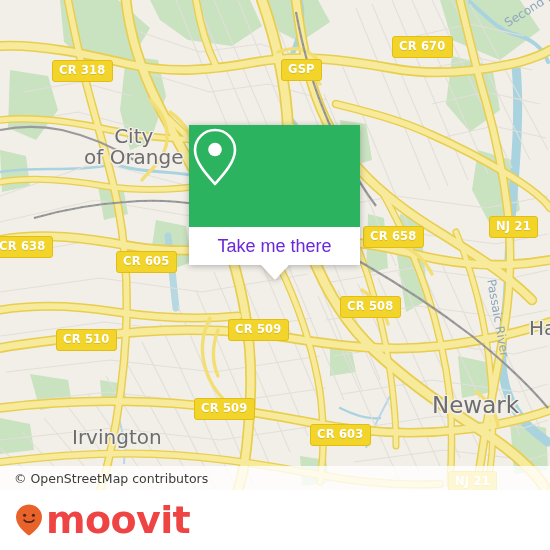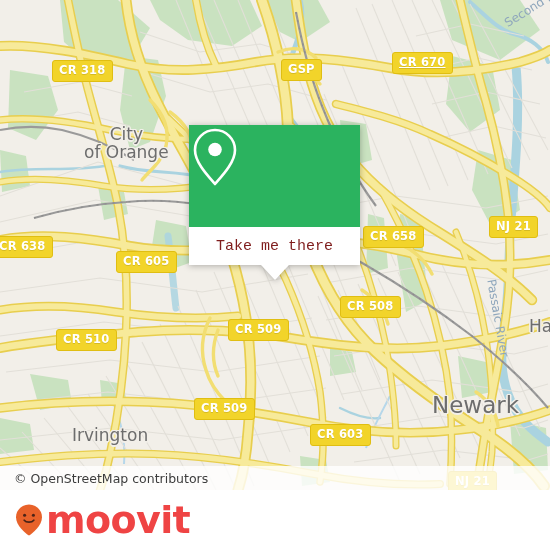--- a/index.html
+++ b/index.html
@@ -25,21 +25,21 @@
     position: absolute;
     color: #6d6d6d;
     font-family: "DejaVu Sans", sans-serif;
     font-weight: 400;
     white-space: nowrap;
     text-shadow:
       1.5px 0 #F2EFE9, -1.5px 0 #F2EFE9, 0 1.5px #F2EFE9, 0 -1.5px #F2EFE9,
       1px 1px #F2EFE9, -1px -1px #F2EFE9, 1px -1px #F2EFE9, -1px 1px #F2EFE9;
     pointer-events: none;
   }
-  .place-label.city-md { font-size: 17px; }
+  .place-label.city-md { font-size: 20px; }
   .place-label.city-lg { font-size: 23px; }
   .place-label.two-line { line-height: 1.05; text-align: center; }
 
   .water-label {
     position: absolute;
     color: #8EA6BC;
     font-family: "DejaVu Sans", sans-serif;
     font-size: 12px;
     white-space: nowrap;
     pointer-events: none;
@@ -74,23 +74,23 @@
     width: 100%; height: 102px;
     background: #2BB35F;
     display: flex; align-items: center; justify-content: center;
   }
   #popup-bottom {
     width: 100%; height: 38px;
     background: #ffffff;
     display: flex; align-items: center; justify-content: center;
   }
   #popup-bottom span {
-    color: #7f1d1d;
-    font-family: Liberation Mono, monospace;
-    font-size: 15px;
+    color: #6d28d9;
+    font-family: Liberation Sans, sans-serif;
+    font-size: 18px;
   }
   #popup-tail {
     position: absolute;
     left: 50%; top: 140px;
     transform: translateX(-50%);
     width: 0; height: 0;
     border-left: 14px solid transparent;
     border-right: 14px solid transparent;
     border-top: 15px solid #ffffff;
   }
@@ -334,21 +334,21 @@
     </div>
     <div class="place-label city-md" style="left:72px; top:425px;">Irvington</div>
     <div class="place-label city-lg" style="left:432px; top:392px;">Newark</div>
     <div class="place-label city-md" style="left:529px; top:316px;">Ha</div>
 
     <div class="water-label" style="left:502px; top:18px; transform:rotate(-32deg); transform-origin:left top;">Second River</div>
     <div class="water-label" style="left:498px; top:278px; transform:rotate(80deg); transform-origin:left top;">Passaic River</div>
 
     <div class="shield" style="left:52px; top:60px;">CR 318</div>
     <div class="shield" style="left:281px; top:59px;">GSP</div>
-    <div class="shield" style="left:392px; top:52px;text-decoration:underline;">CR 670</div>
+    <div class="shield" style="left:392px; top:36px;">CR 670</div>
     <div class="shield" style="left:489px; top:216px;">NJ 21</div>
     <div class="shield" style="left:363px; top:226px;">CR 658</div>
     <div class="shield" style="left:-8px; top:236px;">CR 638</div>
     <div class="shield" style="left:116px; top:251px;">CR 605</div>
     <div class="shield" style="left:340px; top:296px;">CR 508</div>
     <div class="shield" style="left:228px; top:319px;">CR 509</div>
     <div class="shield" style="left:56px; top:329px;">CR 510</div>
     <div class="shield" style="left:194px; top:398px;">CR 509</div>
     <div class="shield" style="left:310px; top:424px;">CR 603</div>
     <div class="shield" style="left:448px; top:471px;">NJ 21</div>

